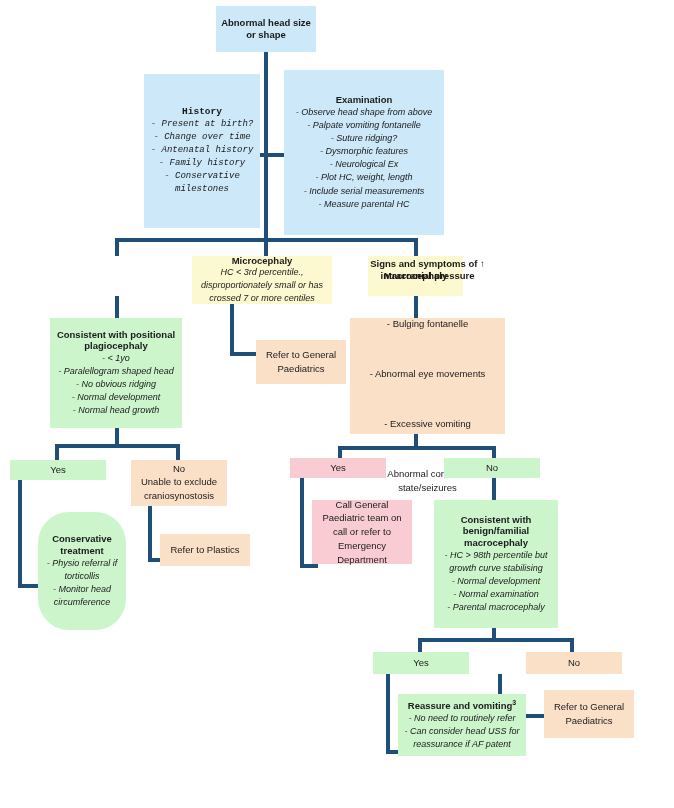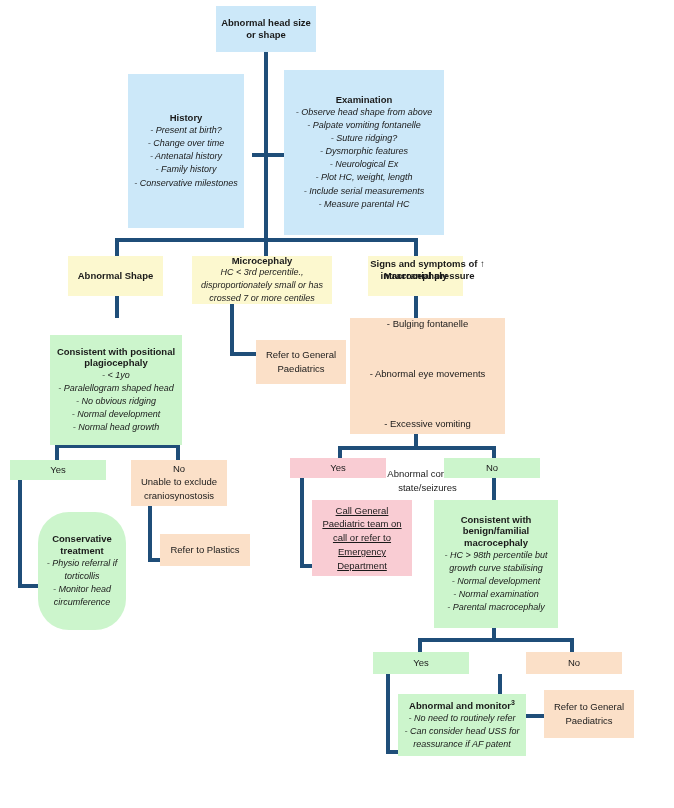--- a/index.html
+++ b/index.html
@@ -115,57 +115,54 @@
   <div class="conn" style="left:386px; top:674px; width:4px; height:80px;"></div>
   <div class="conn" style="left:386px; top:750px; width:18px; height:4px;"></div>
 
   <div class="conn" style="left:498px; top:674px; width:4px; height:44px;"></div>
   <div class="conn" style="left:498px; top:714px; width:48px; height:4px;"></div>
 
   <div class="node blue" style="left:216px; top:6px; width:100px; height:46px;">
     <div class="title">Abnormal head size or shape</div>
   </div>
 
-  <div class="node blue" style="left:128px; top:74px; width:116px; height:154px;">
+  <div class="node blue" style="left:144px; top:74px; width:116px; height:154px;font-family:Liberation Mono, monospace;">
     <div class="title">History</div>
     <div class="line">- Present at birth?</div>
     <div class="line">- Change over time</div>
     <div class="line">- Antenatal history</div>
     <div class="line">- Family history</div>
     <div class="line">- Conservative milestones</div>
   </div>
 
   <div class="node blue" style="left:284px; top:70px; width:160px; height:165px;">
     <div class="title">Examination</div>
     <div class="line">- Observe head shape from above</div>
     <div class="line">- Palpate vomiting fontanelle</div>
     <div class="line">- Suture ridging?</div>
     <div class="line">- Dysmorphic features</div>
     <div class="line">- Neurological Ex</div>
     <div class="line">- Plot HC, weight, length</div>
     <div class="line">- Include serial measurements</div>
     <div class="line">- Measure parental HC</div>
   </div>
 
-  <div class="node yellow" style="left:68px; top:256px; width:95px; height:40px;">
-    <div class="title">Abnormal Shape</div>
-  </div>
 
   <div class="node yellow" style="left:192px; top:256px; width:140px; height:48px;">
     <div class="title">Microcephaly</div>
     <div class="line">HC &lt; 3rd percentile.,</div>
     <div class="line">disproportionately small or has</div>
     <div class="line">crossed 7 or more centiles</div>
   </div>
 
   <div class="node yellow" style="left:368px; top:256px; width:95px; height:40px;">
     <div class="title">Macrocephaly</div>
   </div>
 
-  <div class="node green" style="left:50px; top:318px; width:132px; height:110px;margin-top:17px;">
+  <div class="node green" style="left:50px; top:318px; width:132px; height:110px;">
     <div class="title">Consistent with positional plagiocephaly</div>
     <div class="line">- &lt; 1yo</div>
     <div class="line">- Paralellogram shaped head</div>
     <div class="line">- No obvious ridging</div>
     <div class="line">- Normal development</div>
     <div class="line">- Normal head growth</div>
   </div>
 
   <div class="node orange" style="left:256px; top:340px; width:90px; height:44px;">
     <div class="plain">Refer to General Paediatrics</div>
@@ -199,42 +196,42 @@
   </div>
 
   <div class="node pink" style="left:290px; top:458px; width:96px; height:20px;">
     <div class="lbl">Yes</div>
   </div>
 
   <div class="node green" style="left:444px; top:458px; width:96px; height:20px;">
     <div class="lbl">No</div>
   </div>
 
-  <div class="node pink" style="left:312px; top:500px; width:100px; height:76px;text-decoration:underline;">
+  <div class="node pink" style="left:312px; top:500px; width:100px; height:64px;">
     <div class="plain">Call General Paediatric team on call or refer to Emergency Department</div>
   </div>
 
   <div class="node green" style="left:434px; top:500px; width:124px; height:128px;">
     <div class="title">Consistent with benign/familial macrocephaly</div>
     <div class="line">- HC &gt; 98th percentile but growth curve stabilising</div>
     <div class="line">- Normal development</div>
     <div class="line">- Normal examination</div>
     <div class="line">- Parental macrocephaly</div>
   </div>
 
   <div class="node green" style="left:373px; top:652px; width:96px; height:22px;">
     <div class="lbl">Yes</div>
   </div>
 
   <div class="node orange" style="left:526px; top:652px; width:96px; height:22px;">
     <div class="lbl">No</div>
   </div>
 
   <div class="node green" style="left:398px; top:694px; width:128px; height:62px;">
-    <div class="title"><span>Abnormal and monitor</span><span class="sup">3</span></div>
+    <div class="title"><span>Reassure and vomiting</span><span class="sup">3</span></div>
     <div class="line">- No need to routinely refer</div>
     <div class="line">- Can consider head USS for reassurance if AF patent</div>
   </div>
 
   <div class="node orange" style="left:544px; top:690px; width:90px; height:48px;">
     <div class="plain">Refer to General Paediatrics</div>
   </div>
 
 </div>
 

